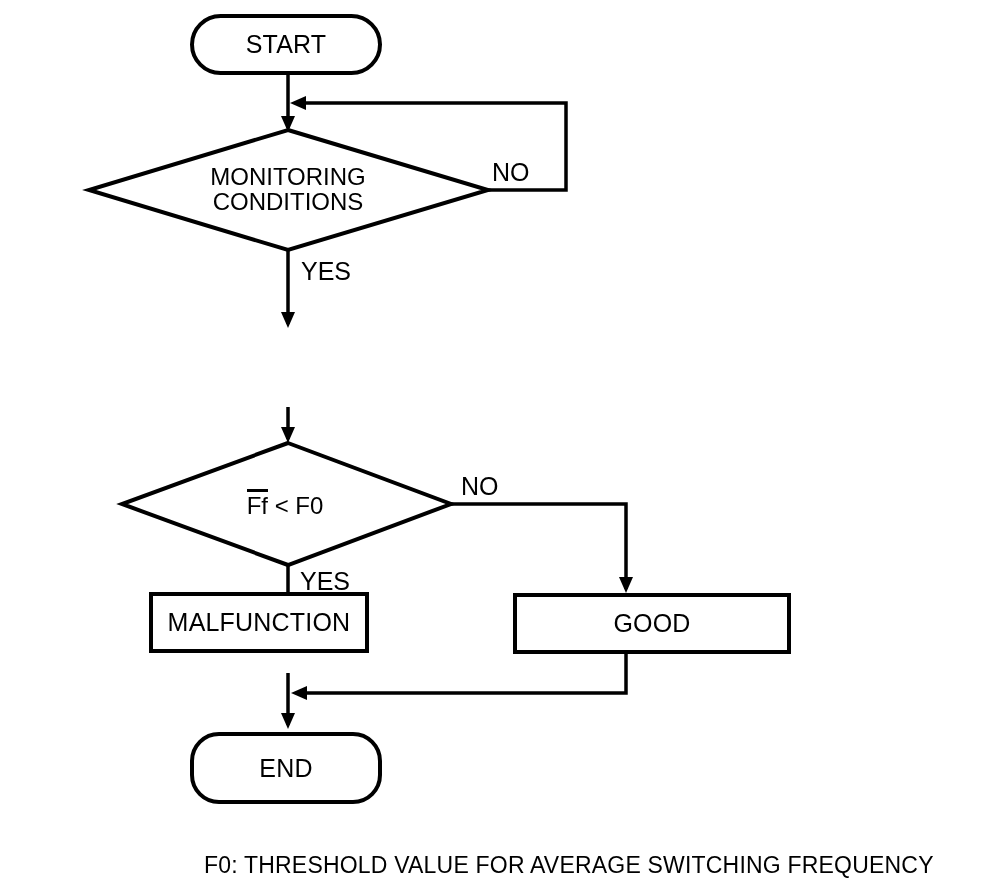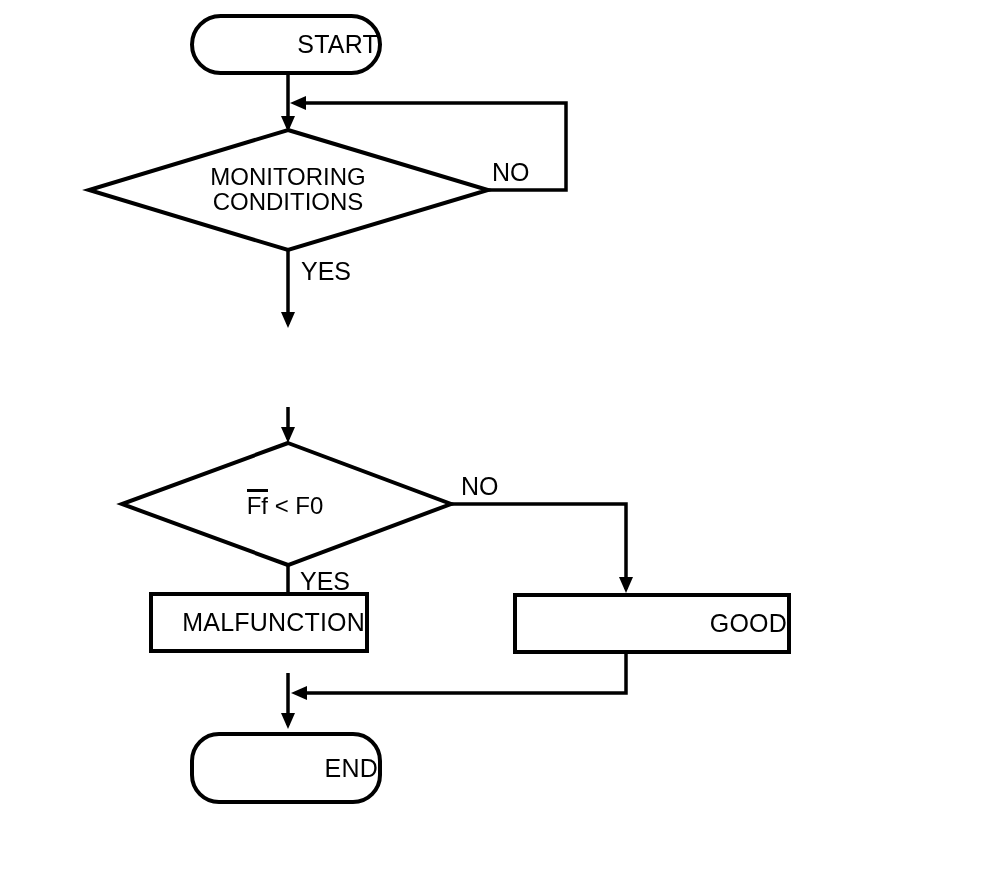--- a/index.html
+++ b/index.html
@@ -21,21 +21,21 @@
     left: 0;
     top: 0;
   }
   .node {
     position: absolute;
     box-sizing: border-box;
     border: 4px solid #000;
     background: #fff;
     display: flex;
     align-items: center;
-    justify-content: flex-end;
+    justify-content: center;
     text-align: center;
     font-size: 25px;
     letter-spacing: 0.2px;
   }
   .terminator {
     border-radius: 31px;
   }
   .proc-multiline {
     flex-direction: column;
     font-size: 24px;
@@ -130,14 +130,15 @@
   </div>
 
   <div class="node" style="left:149px; top:592px; width:220px; height:61px;">
     <span>MALFUNCTION</span>
   </div>
 
   <div class="node terminator" style="left:190px; top:732px; width:192px; height:72px; border-radius:29px;">
     <span>END</span>
   </div>
 
+  <div class="footnote">F0: THRESHOLD VALUE FOR AVERAGE SWITCHING FREQUENCY</div>
 
 </div>
 
 </body></html>

